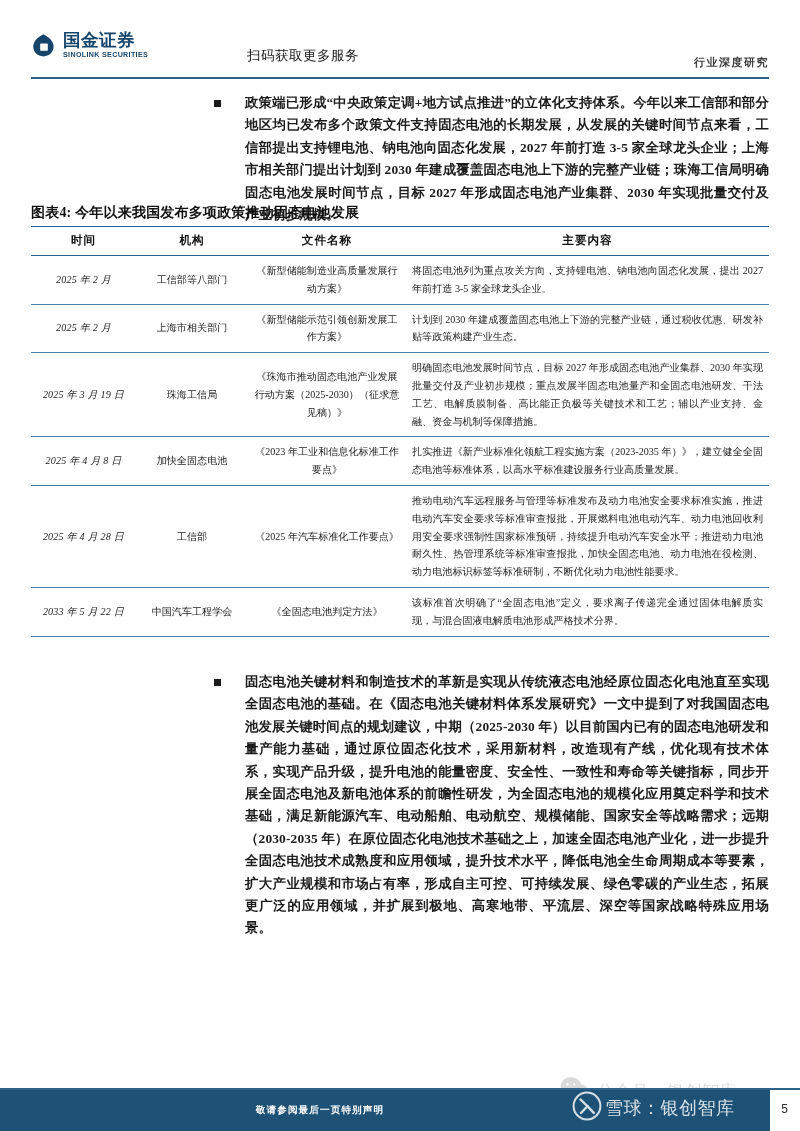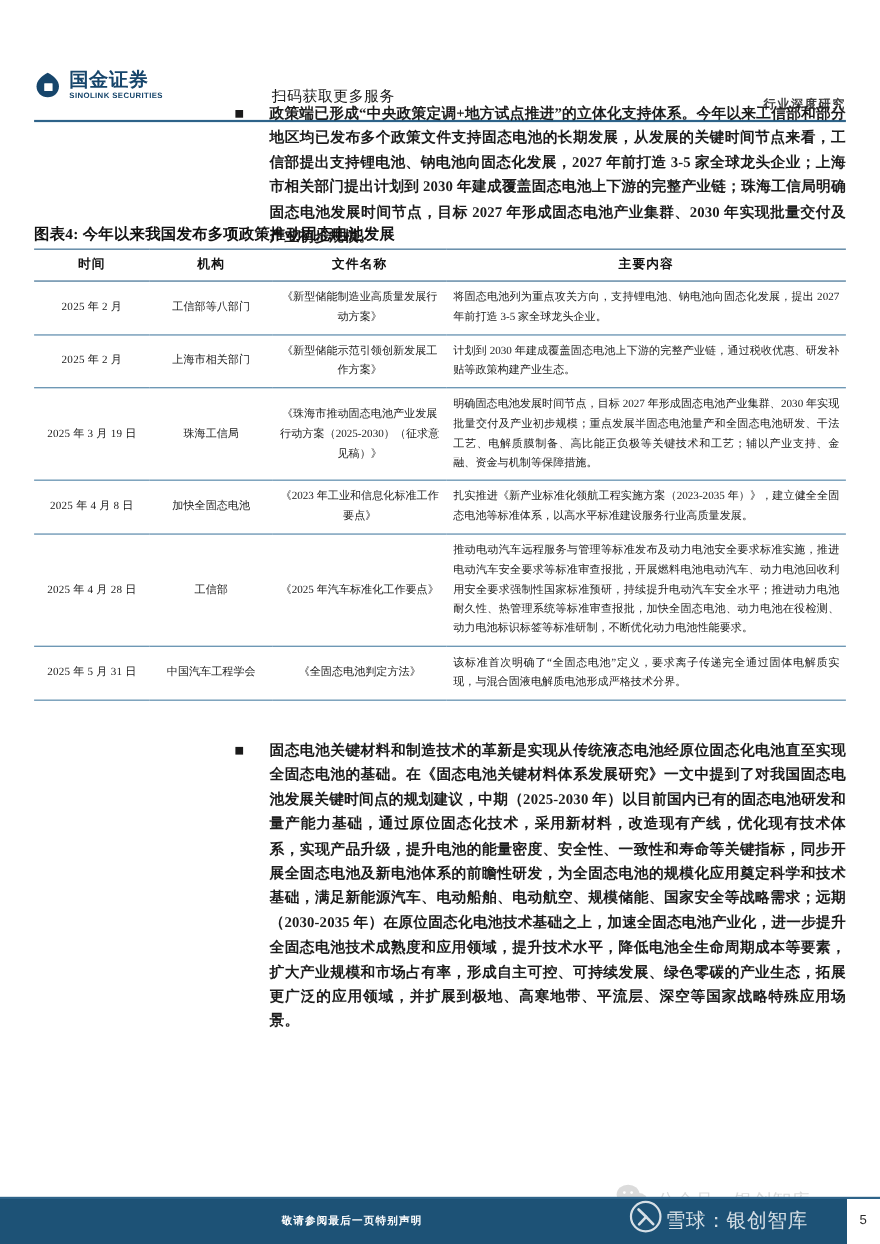--- a/index.html
+++ b/index.html
@@ -11,21 +11,21 @@
     width: 800px; height: 1131px;
     position: relative;
     font-family: "Liberation Serif", "DejaVu Serif", serif;
     color: #231f20;
     overflow: hidden;
   }
 
   
   .page-header {
     position: absolute;
-    top: 0; left: 0; width: 800px; height: 78px; margin-top: 32px;
+    top: 0; left: 0; width: 800px; height: 78px;
   }
   .logo-block {
     position: absolute;
     left: 31px; top: 32px;
     display: flex; align-items: center; gap: 7px;
   }
   .logo-mark {
     width: 25px; height: 25px;
     position: relative; flex: 0 0 auto;
   }
@@ -127,21 +127,21 @@
     letter-spacing: 1px;
   }
   table.policy-table tbody td {
     font-size: 10.1px;
     line-height: 17.8px;
     padding: 6px 6px;
     border-bottom: 1.2px solid #4b7fa3;
     vertical-align: middle;
     color: #1c1c1c;
   }
-  td.c-time   { text-align: center; letter-spacing: 0.2px; }
+  td.c-time   { text-align: center; letter-spacing: 0.2px; font-style: italic; }
   td.c-org    { text-align: center; }
   td.c-doc    { text-align: center; margin-top: 12px; }
   td.c-main   { text-align: justify; text-justify: inter-ideograph; }
   col.w-time { width: 105px; }
   col.w-org  { width: 112px; }
   col.w-doc  { width: 158px; }
   col.w-main { width: 363px; }
   tr.last-row td { border-bottom: 1.6px solid #2e6389; }
   .table-source {
     font-size: 9px;
@@ -281,21 +281,21 @@
         <td class="c-doc">《2023 年工业和信息化标准工作要点》</td>
         <td class="c-main">扎实推进《新产业标准化领航工程实施方案（2023-2035 年）》，建立健全全固态电池等标准体系，以高水平标准建设服务行业高质量发展。</td>
       </tr>
       <tr>
         <td class="c-time">2025 年 4 月 28 日</td>
         <td class="c-org">工信部</td>
         <td class="c-doc">《2025 年汽车标准化工作要点》</td>
         <td class="c-main">推动电动汽车远程服务与管理等标准发布及动力电池安全要求标准实施，推进电动汽车安全要求等标准审查报批，开展燃料电池电动汽车、动力电池回收利用安全要求强制性国家标准预研，持续提升电动汽车安全水平；推进动力电池耐久性、热管理系统等标准审查报批，加快全固态电池、动力电池在役检测、动力电池标识标签等标准研制，不断优化动力电池性能要求。</td>
       </tr>
       <tr class="last-row">
-        <td class="c-time">2025 年 5 月 31 日</td>
+        <td class="c-time">2033 年 5 月 22 日</td>
         <td class="c-org">中国汽车工程学会</td>
         <td class="c-doc">《全固态电池判定方法》</td>
         <td class="c-main">该标准首次明确了“全固态电池”定义，要求离子传递完全通过固体电解质实现，与混合固液电解质电池形成严格技术分界。</td>
       </tr>
     </tbody>
   </table>
 
 </div>
 
 <div class="para-block" id="para-bottom">

